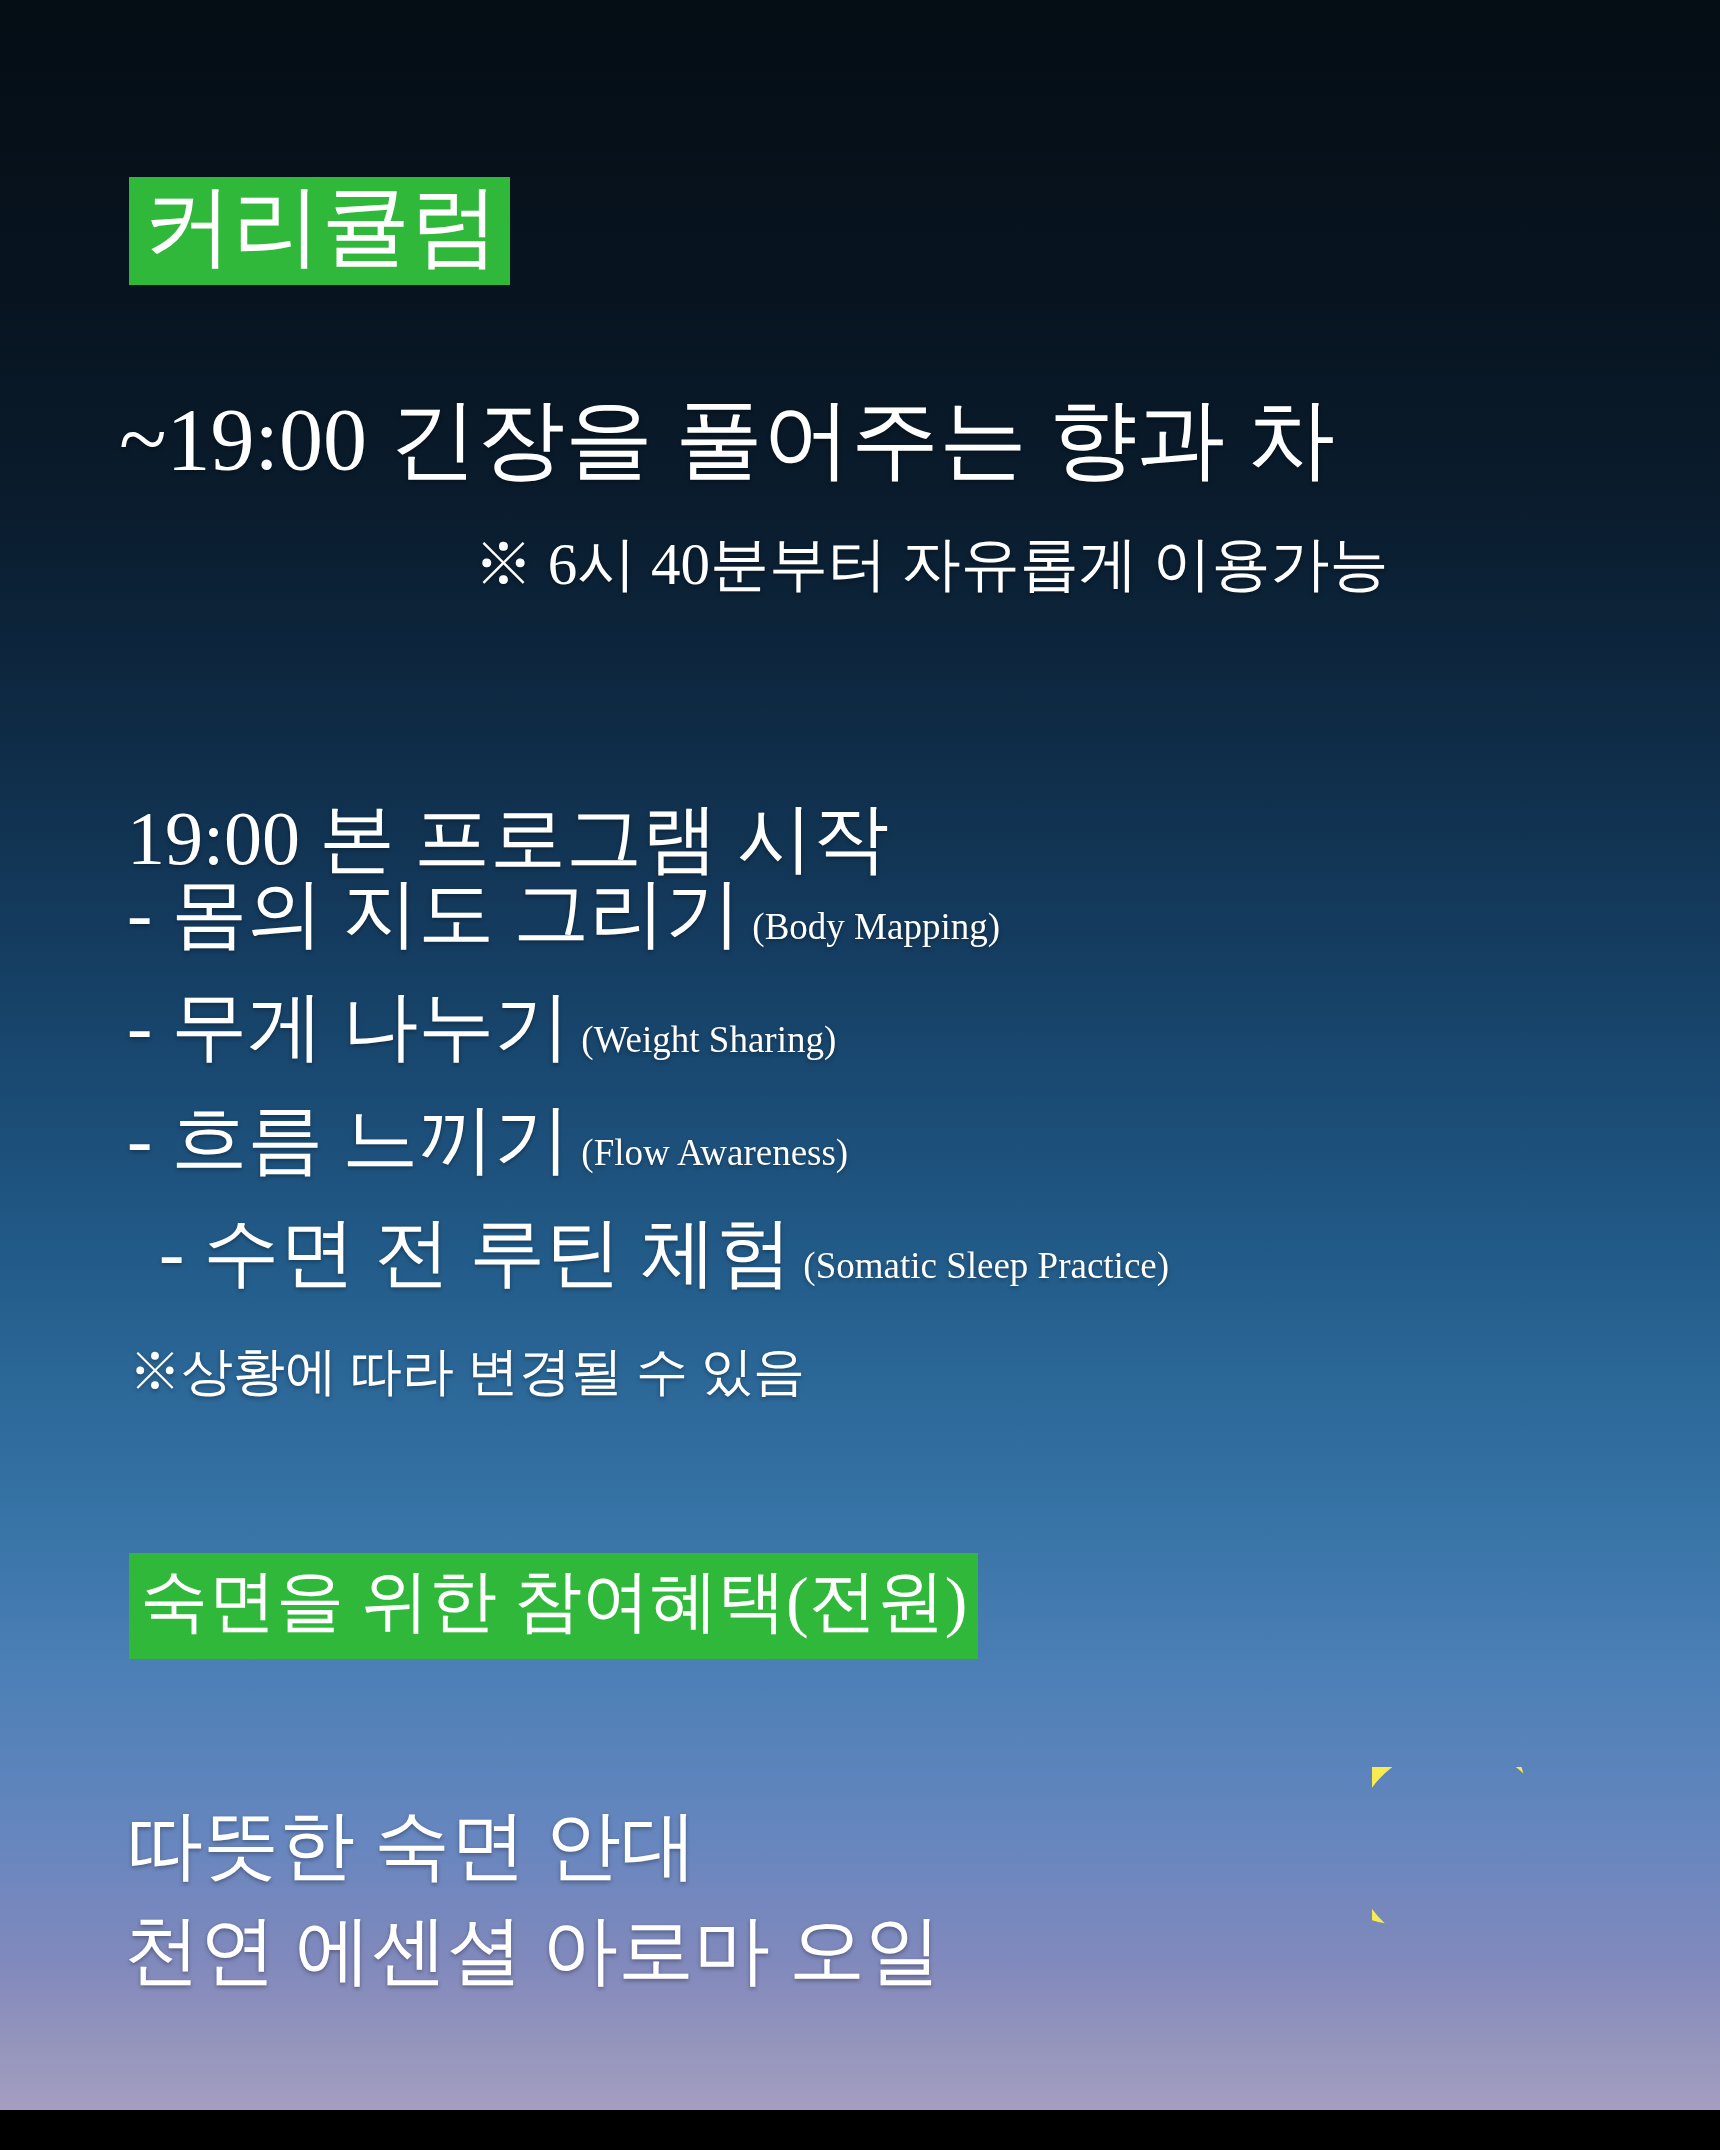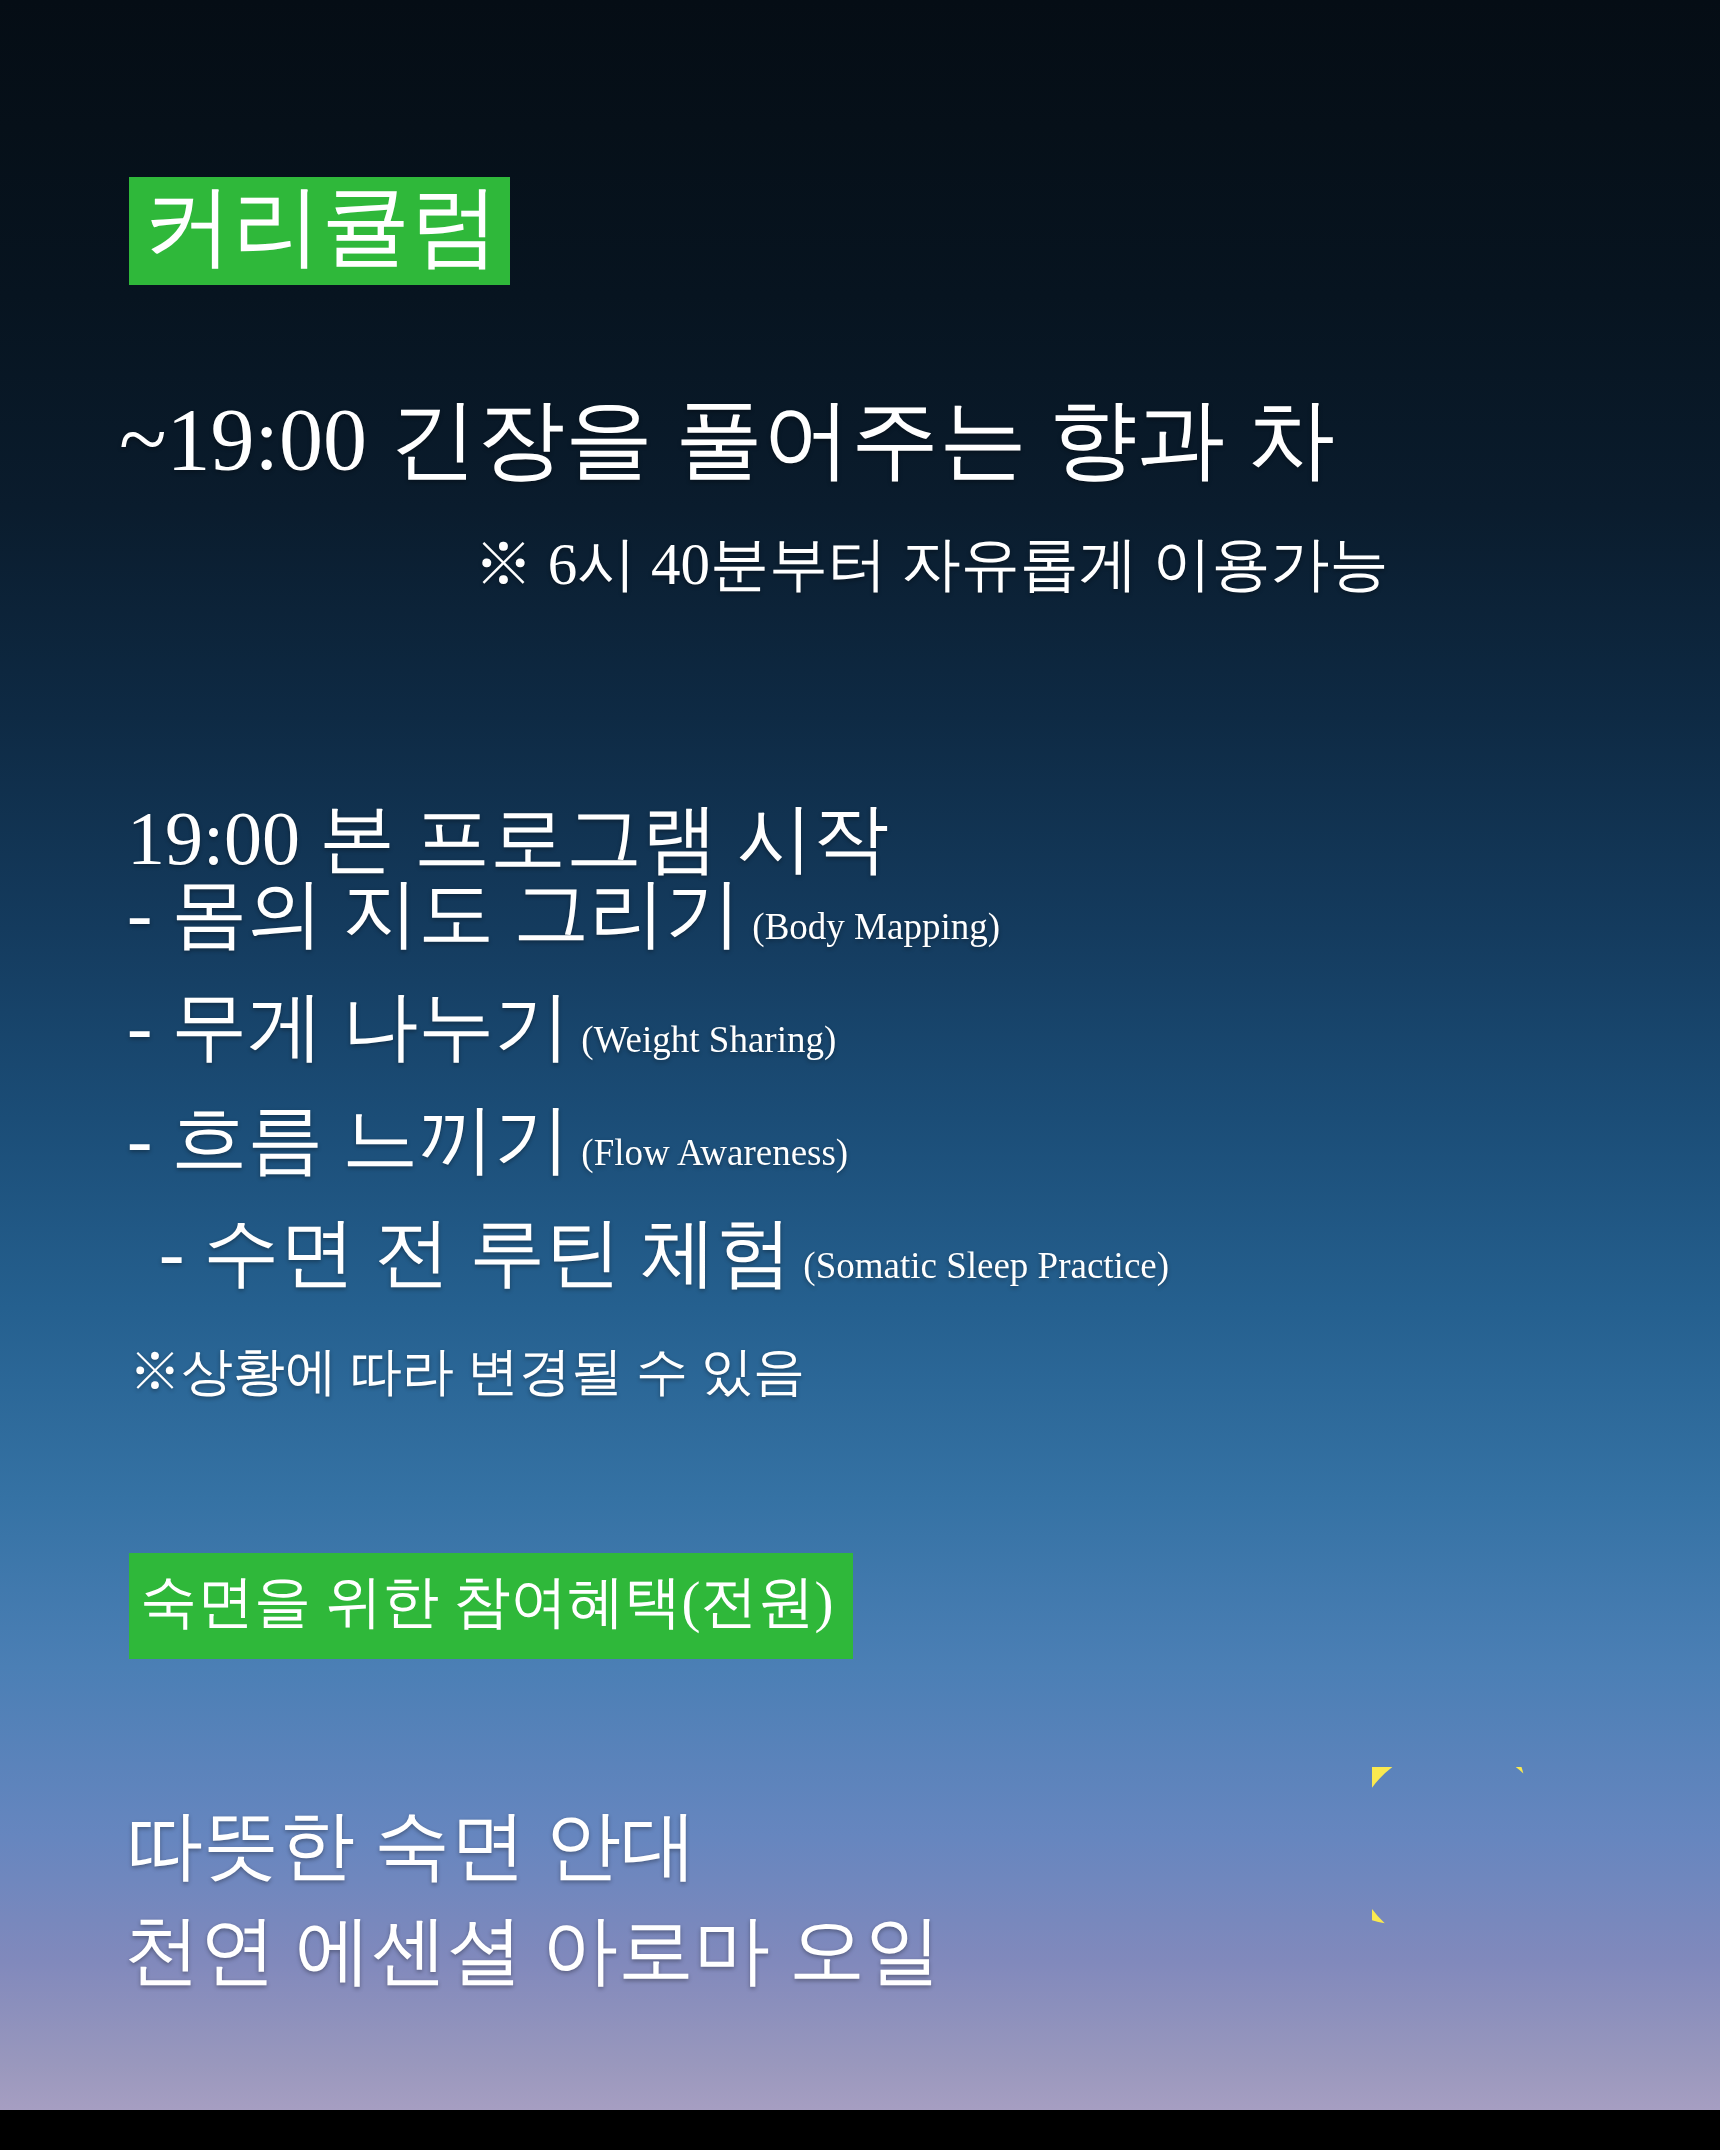--- a/index.html
+++ b/index.html
@@ -109,22 +109,22 @@
     left: 129px;
     top: 1346px;
     font-size: 52px;
   }
 
   
   #hl-benefit {
     left: 129px;
     top: 1553px;
     height: 106px;
-    padding: 0 20px 0 11px;
-    font-size: 57px;
+    padding: 0 11px 0 11px;
+    font-size: 68px;
     justify-content: center;
   }
   #hl-benefit .lbl { transform: translateY(-4.8px); }
 
   
   #benefit-0 {
     left: 127px;
     top: 1807px;
     font-size: 76px;
     text-align: center;

